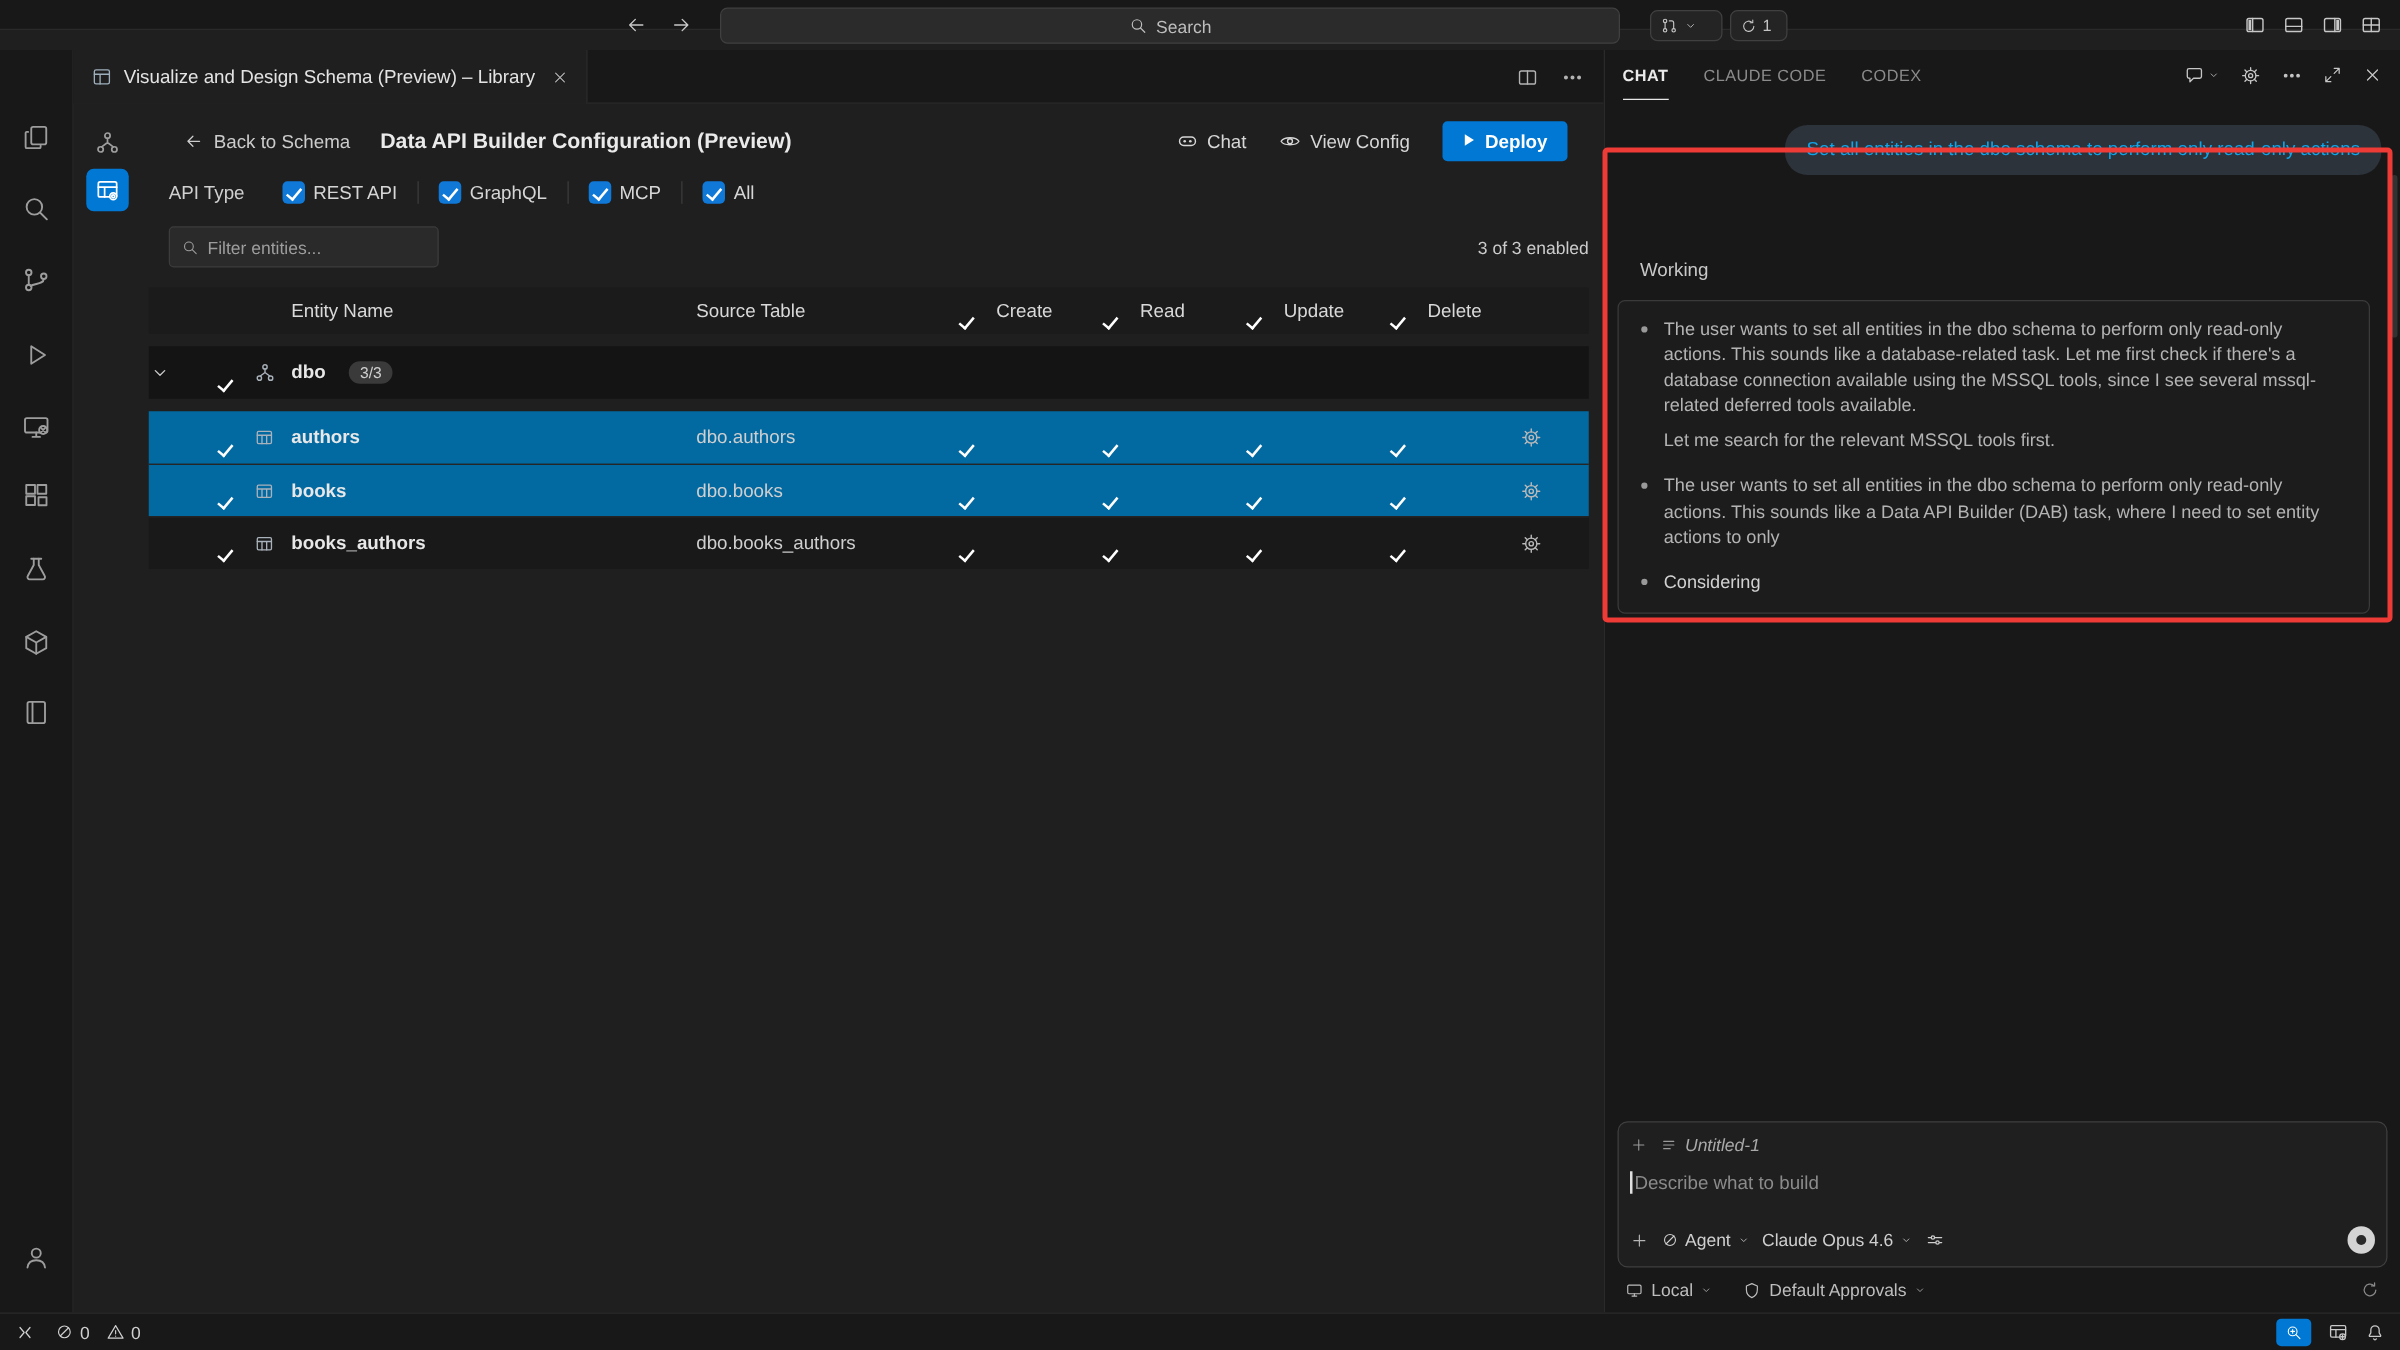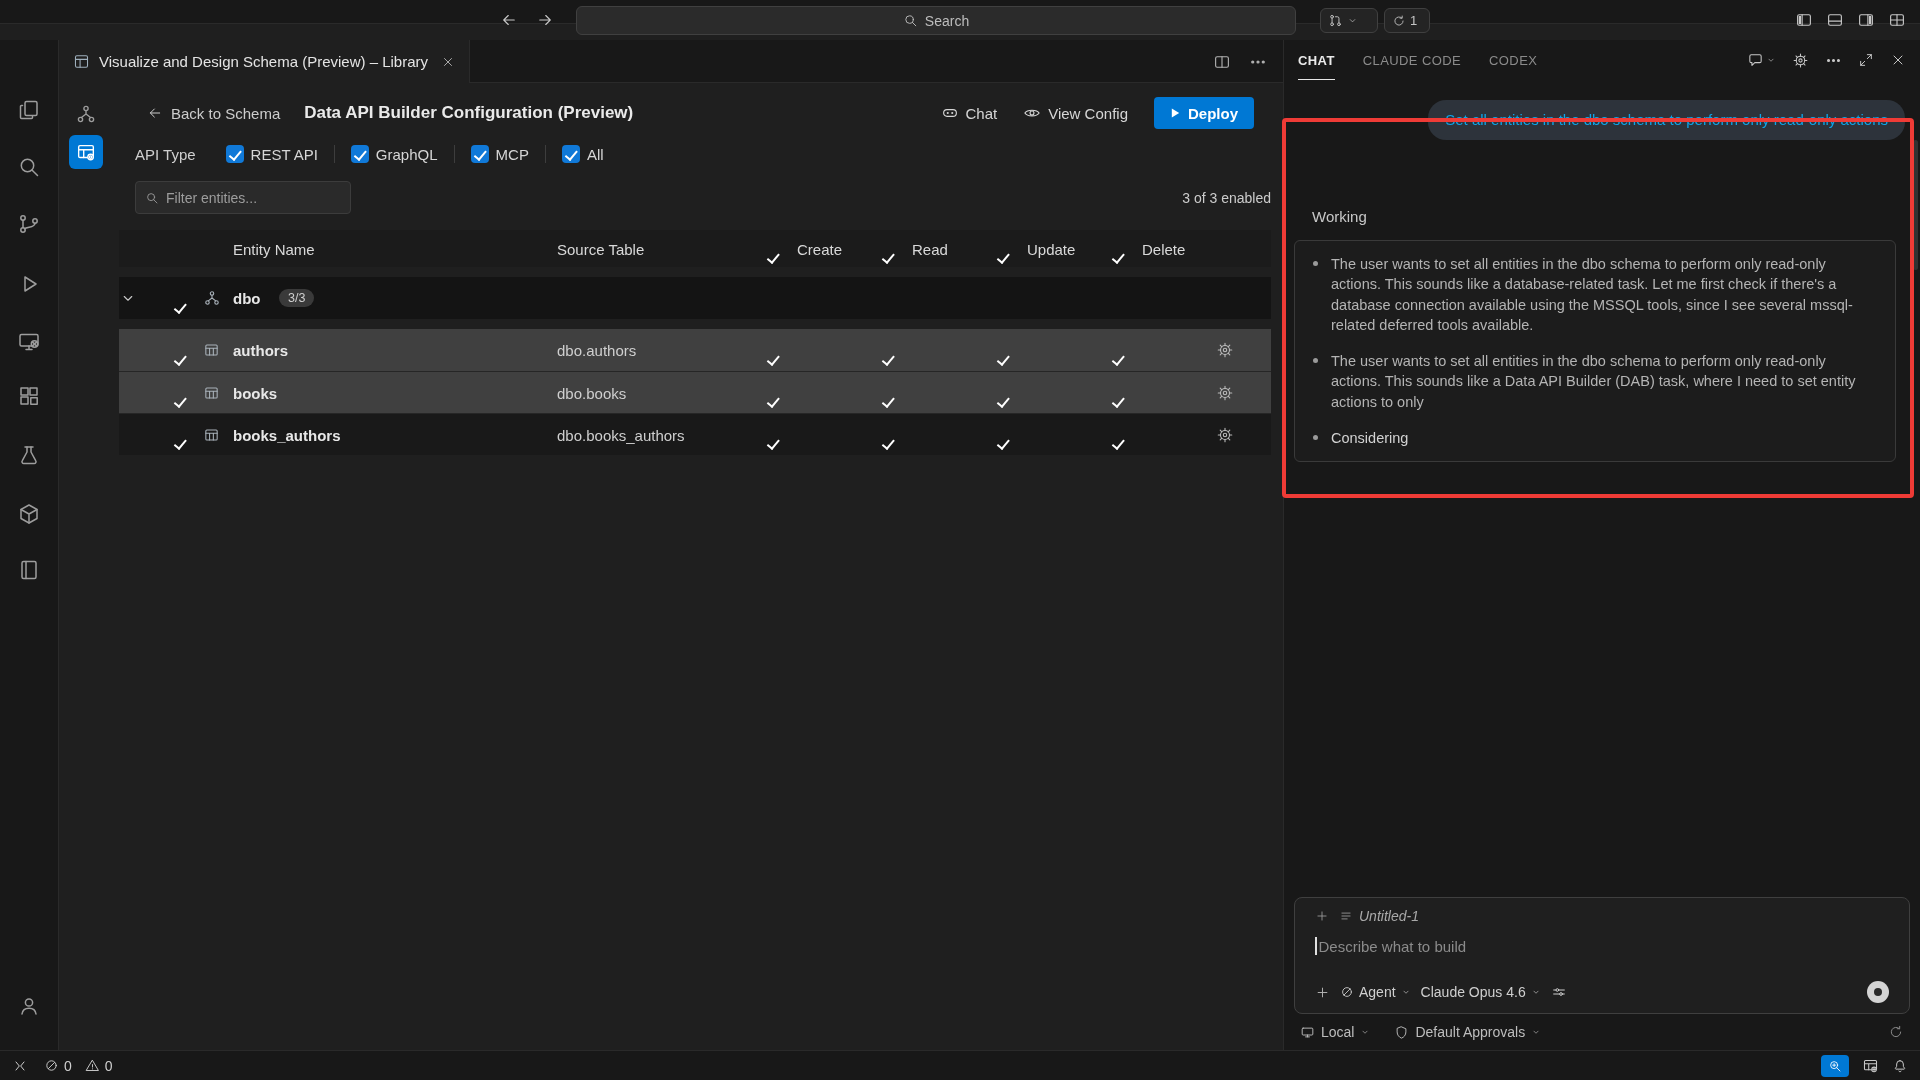--- a/index.html
+++ b/index.html
@@ -59,21 +59,21 @@
     font-size:14px; width:160px; }
   .filter-box input::placeholder { color:#9d9d9d; }
   .enabled-sum { color:#cccccc; font-size:14px; }
 
   .etable { position:absolute; top:147px; left:6px; width:1152px; }
   .trow { position:relative; width:100%; }
   .trow > * { position:absolute; top:50%; transform:translateY(-50%); }
   .t-head { height:37px; background:#1b1b1b; color:#d9d9d9; }
   .t-group { height:42px; background:#141414; margin-top:10px; }
   .t-data { height:42px; }
-  .t-data.alt1 { background:#404040; }
+  .t-data.alt1 { background:#0369a1; }
   .t-data.alt2 { background:#191919; }
   .t-data + .t-data { border-top:1px solid #262626; }
   .rows-wrap { margin-top:10px; }
   .l-chev{left:8;} .l-cb{left:52px;} .l-icon{left:84px;} .l-name{left:114px;} .l-source{left:438px;}
   .l-cb1{left:645px;} .l-cb2{left:760px;} .l-cb3{left:875px;} .l-cb4{left:990px;} .l-gear{left:1097px;}
   .l-hc{left:678px;} .l-hr{left:793px;} .l-hu{left:908px;} .l-hd{left:1023px;}
   .ename { color:#e8e8e8; font-weight:bold; }
   .esrc { color:#cfcfcf; }
   .badge { left:160px; background:#3a3a3a; border-radius:9px; padding:2px 9px; font-size:12.5px; color:#cfcfcf; }
   .cb { width:18px; height:18px; border-radius:4px; background:#1079d8; position:relative; flex:none; cursor:pointer; }
@@ -97,21 +97,21 @@
   .thinkbox { position:absolute; top:160px; left:10px; width:602px; background:#1c1c1c;
     border:1px solid #3a3a3a; border-radius:6px; padding:13px 16px 13px 14px; }
   .titem { position:relative; padding-left:22px; color:#b4b4b4; font-size:14.5px; line-height:1.4; }
   .titem + .titem { margin-top:16px; }
   .titem::before { content:""; position:absolute; left:4px; top:7px; width:5px; height:5px; border-radius:50%;
     background:#9a9a9a; }
   .titem p + p { margin-top:8px; }
   .msgs-scroll { position:absolute; right:2px; top:60px; width:5px; height:130px; background:#3d3d3d; border-radius:3px; opacity:.7; }
 
   .cp-input { height:117px; margin:0 10px; background:#1f1f1f; border:1px solid #3f3f3f; border-radius:8px;
-    padding:10px 20px; display:flex; flex-direction:column; }
+    padding:10px 9px; display:flex; flex-direction:column; }
   .in-row1 { display:flex; align-items:center; gap:10px; color:#9a9a9a; }
   .ctx-name { font-style:italic; font-size:14px; color:#a9a9a9; }
   .in-row2 { margin-top:13px; display:flex; align-items:center; }
   .caret { width:1.5px; height:18px; background:#e0e0e0; margin-right:2px; }
   .ph { color:#8b8b8b; font-size:15px; }
   .in-row3 { margin-top:auto; display:flex; align-items:center; gap:10px; color:#cfcfcf; font-size:14px; }
   .pick { display:flex; align-items:center; gap:5px; cursor:pointer; }
   .send { margin-left:auto; width:22px; height:22px; border-radius:50%; background:#d4d4d4; position:relative; cursor:pointer; }
   .send::after { content:""; position:absolute; left:7px; top:7px; width:8px; height:8px; border-radius:50%; background:#2a2a2a; }
   .cp-footer { height:36px; display:flex; align-items:center; gap:24px; padding:0 16px; color:#bdbdbd; font-size:14px; }
@@ -561,20 +561,21 @@
     </span>
   </div>
 
 
   <div class="cp-msgs">
     <div class="bubble">Set all entities in the dbo schema to perform only read-only actions</div>
     <div class="working">Working</div>
     <div class="thinkbox">
       <div class="titem">
         <p>The user wants to set all entities in the dbo schema to perform only read-only actions. This sounds like a database-related task. Let me first check if there's a database connection available using the MSSQL tools, since I see several mssql-related deferred tools available.</p>
+        <p>Let me search for the relevant MSSQL tools first.</p>
       </div>
       <div class="titem">
         <p>The user wants to set all entities in the dbo schema to perform only read-only actions. This sounds like a Data API Builder (DAB) task, where I need to set entity actions to only</p>
       </div>
       <div class="titem" style="color:#d2d2d2">
         <p>Considering</p>
       </div>
     </div>
     <div class="msgs-scroll"></div>
   </div>

